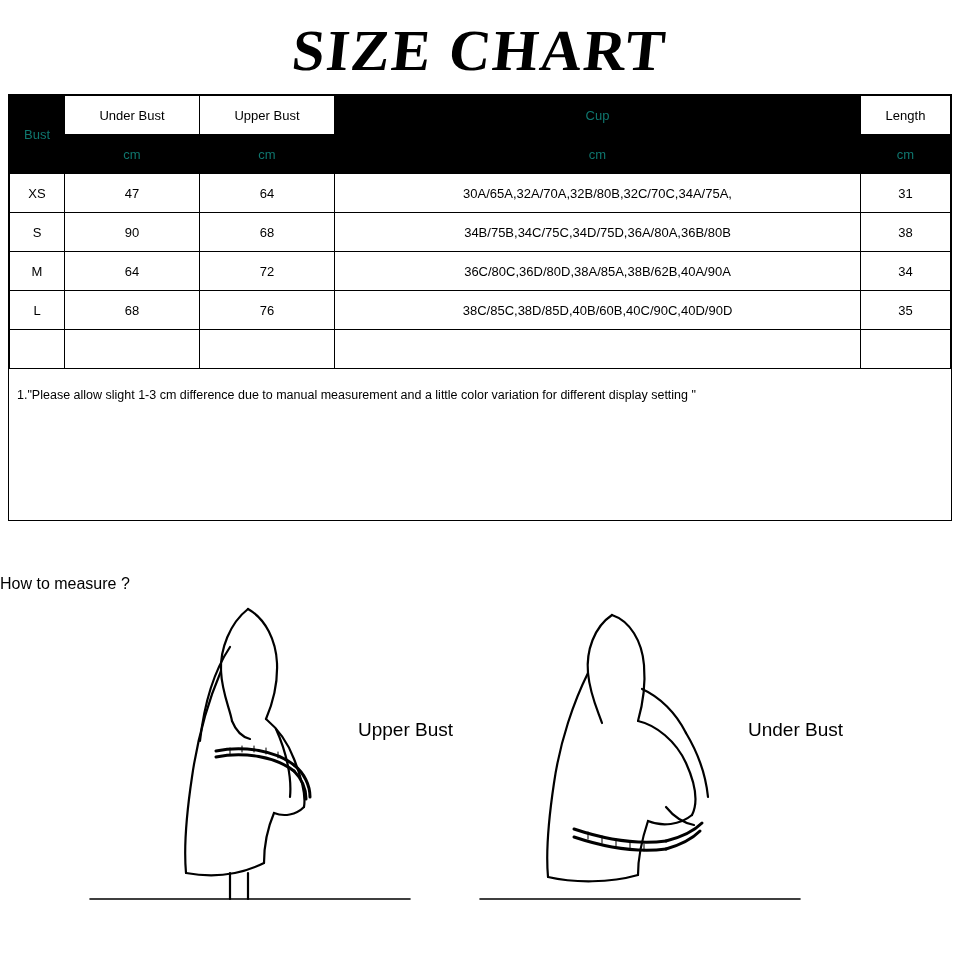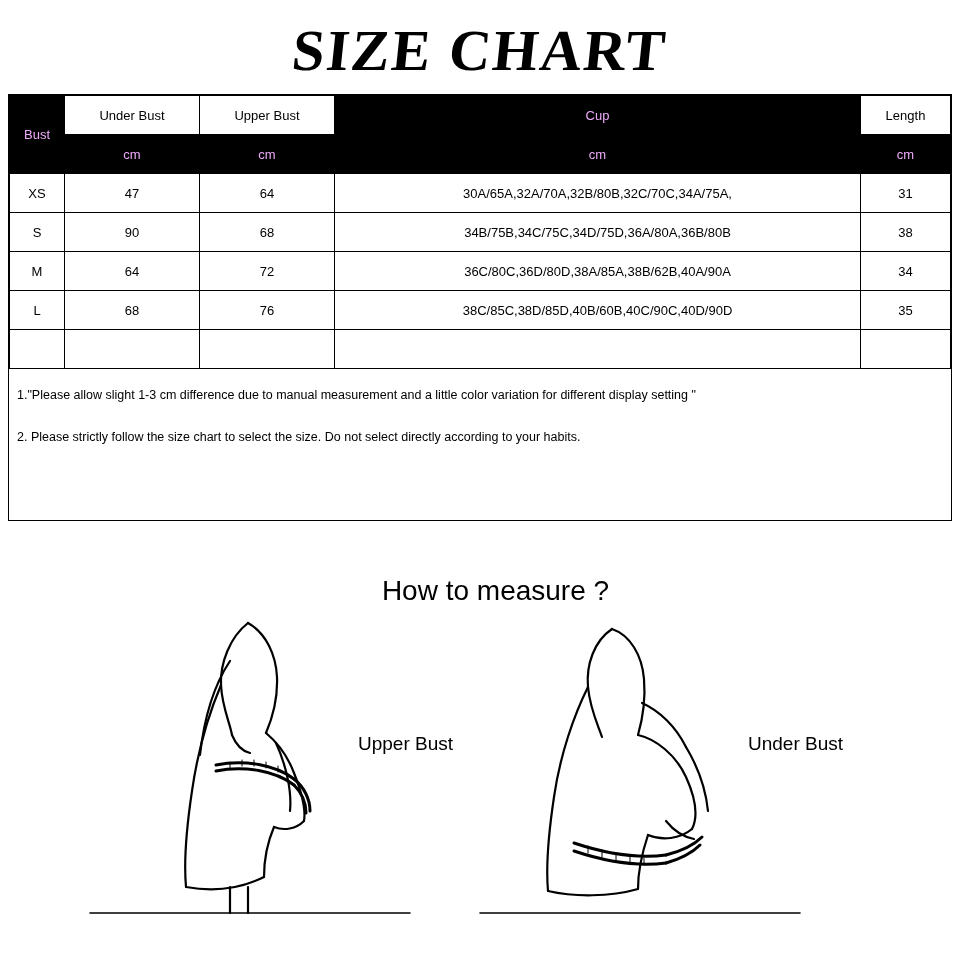--- a/index.html
+++ b/index.html
@@ -45,21 +45,21 @@
     border: 1px solid #000;
     text-align: center;
     font-size: 13px;
     font-weight: normal;
     padding: 0;
     height: 38px;
     vertical-align: middle;
   }
   .hdr-black {
     background: #000;
-    color: #f0abfc;
+    color: #0f766e;
   }
   .col-size { width: 55px; }
   .col-under { width: 135px; }
   .col-upper { width: 135px; }
   .col-cup { width: auto; }
   .col-length { width: 90px; }
 
   .size-cell {
     font-weight: bold;
     font-size: 17px;
@@ -78,25 +78,24 @@
   }
   .note-line {
     font-size: 12.5px;
     line-height: 1.4;
     margin-bottom: 24px;
     padding-left: 2px;
   }
 
   
   .measure-title {
-    text-align: center;
-    font-size: 28px;
+    text-align: left;
+    font-size: 16px;
     margin-top: 54px;
     margin-bottom: 4px;
-    padding-left: 31px;
   }
 
   .figures {
     position: relative;
     width: 960px;
     height: 320px;
     margin-top: 8px;
   }
   .fig-label {
     position: absolute;
@@ -178,21 +177,20 @@
         <td></td>
         <td></td>
         <td></td>
       </tr>
     </tbody>
   </table>
 </div>
 
 <div class="notes">
   <div class="note-line">1."Please allow slight 1-3 cm difference due to manual measurement and a little color variation for different display setting "</div>
-  <div class="note-line">2. Please strictly follow the size chart to select the size. Do not select directly according to your habits.</div>
 </div>
 
 <div class="measure-title">How to measure ?</div>
 
 <div class="figures">
 
   <svg class="fig fig-left" width="340" height="300" viewBox="0 0 340 300">
     <g fill="none" stroke="#000" stroke-width="2.2" stroke-linecap="round">
 
       <path d="M168 8 C150 22 140 48 141 70 C142 92 150 108 152 120"></path>

